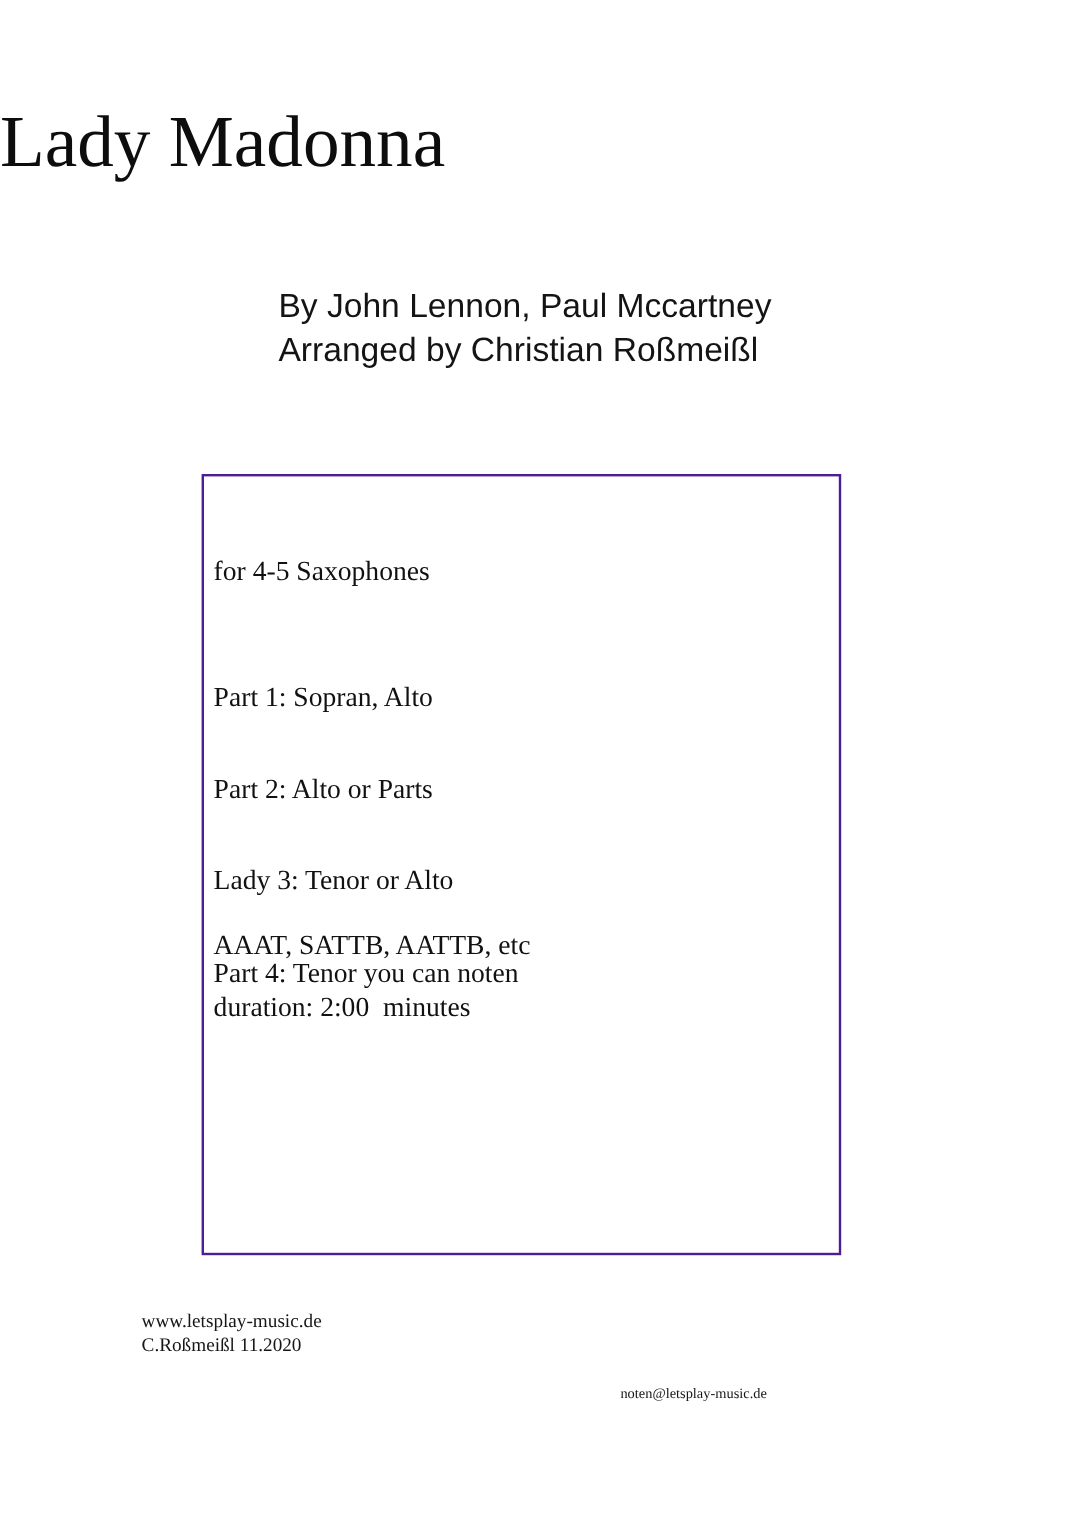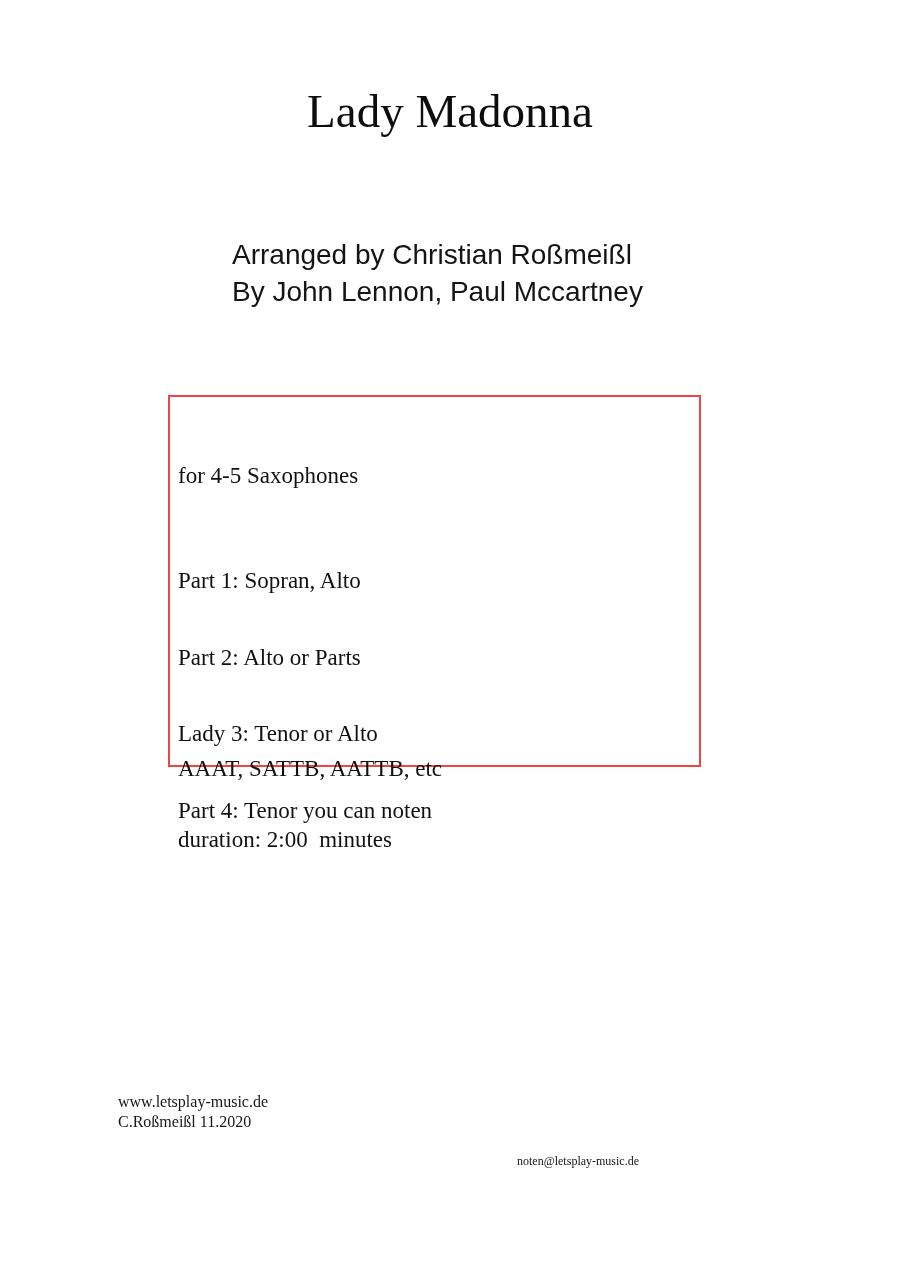--- a/index.html
+++ b/index.html
@@ -14,59 +14,59 @@
     background: #ffffff;
     color: #111111;
     font-family: "Liberation Serif", serif;
     overflow: hidden;
   }
   .title {
     position: absolute;
     top: 88px;
     left: 0;
     width: 100%;
-    text-align: center;
+    text-align: left;
     font-family: "Liberation Serif", serif;
-    font-size: 47px;
+    font-size: 61px;
     line-height: 1;
     font-weight: 400;
     color: #0d0d0d;
     white-space: nowrap;
   }
   .byline {
     position: absolute;
     top: 236px;
     left: 232px;
     font-family: "Liberation Sans", sans-serif;
     font-size: 28px;
     line-height: 37px;
     color: #141414;
   }
   .info-box {
     position: absolute;
     left: 168px;
     top: 395px;
     width: 533px;
-    height: 372px;
+    height: 651px;
     box-sizing: border-box;
-    border: 2px solid #ef4444;
+    border: 2px solid #4c1d95;
     background: #ffffff;
   }
   .box-line {
     position: absolute;
     left: 8px;
     font-family: "Liberation Serif", serif;
     font-size: 23px;
     line-height: 26px;
     color: #111111;
     white-space: pre-wrap;
   }
   .line-instrumentation { top: 66px; }
   .parts-block { top: 120px; line-height: 25.5px; }
-  .line-voicings { top: 359px; }
+  .line-voicings { top: 378px; }
   .line-duration { top: 430px; }
   .footer-left {
     position: absolute;
     left: 118px;
     top: 1092px;
     font-family: "Liberation Serif", serif;
     font-size: 16px;
     line-height: 19.5px;
     color: #161616;
   }
@@ -81,22 +81,22 @@
   }
 </style>
 </head>
 <body>
 
 <div class="page">
 
   <div class="title">Lady Madonna</div>
 
   <div class="byline">
+    <div>By John Lennon, Paul Mccartney</div>
     <div>Arranged by Christian Roßmeißl</div>
-    <div>By John Lennon, Paul Mccartney</div>
   </div>
 
   <div class="info-box">
     <div class="box-line line-instrumentation">for 4-5 Saxophones</div>
 
     <div class="box-line parts-block">
       <div>Part 1: Sopran, Alto</div>
       <div>Part 2: Alto or Parts</div>
       <div>Lady 3: Tenor or Alto</div>
       <div>Part 4: Tenor you can noten</div>

